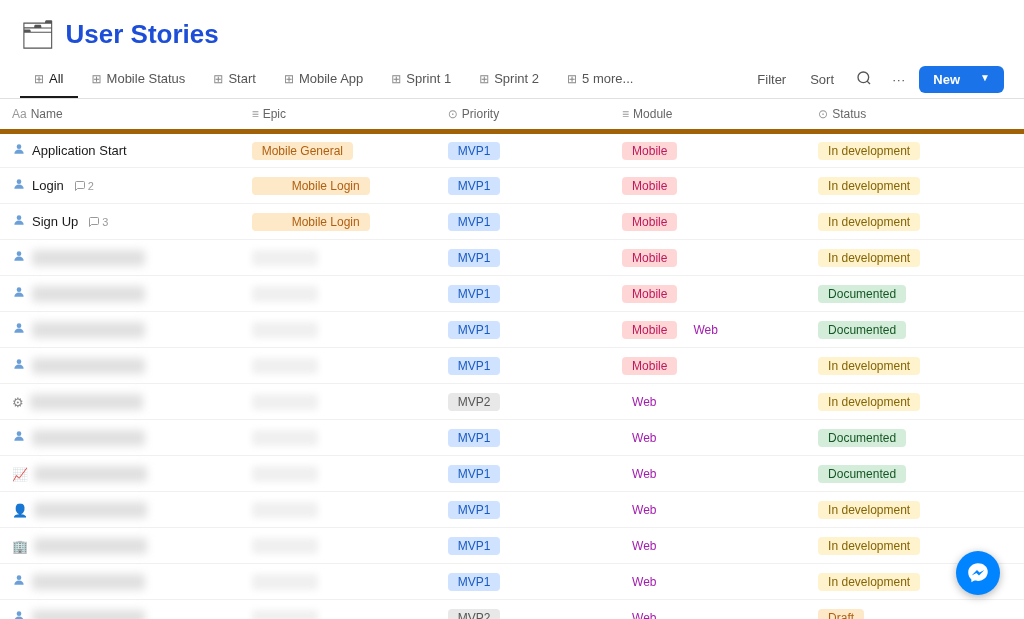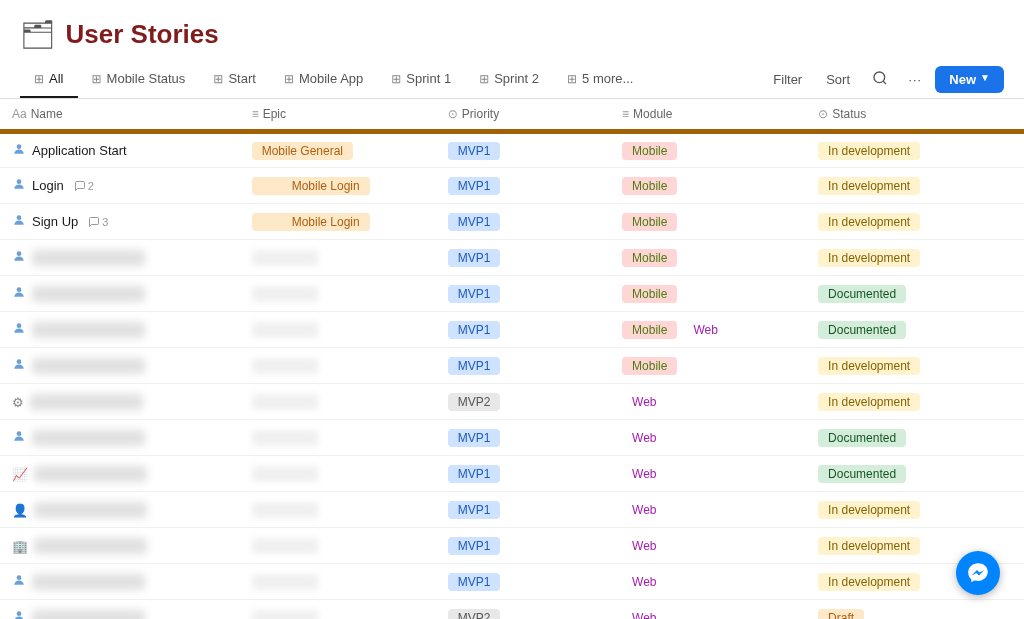--- a/index.html
+++ b/index.html
@@ -1,31 +1,31 @@
 <!DOCTYPE html>
 <html><head>
   <meta charset="utf-8">
   <style>
     * { box-sizing: border-box; margin: 0; padding: 0; }
     body { font-family: -apple-system, BlinkMacSystemFont, 'Segoe UI', sans-serif; background: #fff; color: #1a1a1a; font-size: 14px; }
 
     .header { display: flex; align-items: center; padding: 18px 20px 10px 20px; gap: 10px; }
     .header-icon { font-size: 28px; color: #555; }
-    .header-title { font-size: 26px; font-weight: 700; color: #7f1d1d; }
+    .header-title { font-size: 26px; font-weight: 700; color: #1d4ed8; }
 
     .tabs-bar { display: flex; align-items: center; border-bottom: 1px solid #e0e0e0; padding: 0 20px; position: relative; }
     .tabs-left { display: flex; align-items: center; gap: 0; flex: 1; }
     .tab { display: flex; align-items: center; gap: 5px; padding: 10px 14px; font-size: 13px; color: #555; cursor: pointer; border-bottom: 2px solid transparent; white-space: nowrap; }
     .tab.active { color: #1a1a1a; border-bottom: 2px solid #1a1a1a; font-weight: 500; }
     .tab-icon { font-size: 12px; color: #888; }
     .tabs-actions { display: flex; align-items: center; gap: 8px; }
     .action-btn { background: none; border: none; cursor: pointer; font-size: 13px; color: #555; padding: 4px 8px; border-radius: 4px; }
     .search-icon-btn { background: none; border: none; cursor: pointer; padding: 4px 6px; color: #555; }
     .more-btn { background: none; border: none; cursor: pointer; padding: 4px 6px; color: #555; border-radius: 4px; }
-    .new-btn { background: #1a73e8; color: #fff; border: none; border-radius: 6px; padding: 6px 14px; font-size: 13px; font-weight: 600; cursor: pointer; display: flex; gap: 4px; }
+    .new-btn { background: #1a73e8; color: #fff; border: none; border-radius: 6px; padding: 6px 14px; font-size: 13px; font-weight: 600; cursor: pointer; display: flex; gap: 20px; }
     .new-btn-arrow { font-size: 10px; }
 
     .table-container { overflow-x: auto; }
     table { width: 100%; border-collapse: collapse; }
     thead tr { border-bottom: 5px solid #a16207; }
     th { padding: 8px 12px; text-align: left; font-size: 12px; font-weight: 500; color: #666; background: #fff; white-space: nowrap; }
     th .col-icon { margin-right: 4px; color: #999; }
     td { padding: 0; border-bottom: 1px solid #f0f0f0; height: 36px; }
     td .cell { padding: 6px 12px; display: flex; align-items: center; gap: 6px; height: 100%; }
 
@@ -36,21 +36,21 @@
     .col-status { width: 200px; min-width: 160px; }
 
     .row-name { font-size: 13px; color: #1a1a1a; }
     .comment-badge { display: flex; align-items: center; gap: 2px; font-size: 11px; color: #999; margin-left: 4px; }
 
     .tag { display: inline-flex; align-items: center; padding: 2px 10px; border-radius: 4px; font-size: 12px; font-weight: 500; white-space: nowrap; }
     .tag-mobile-general { background: #fde8c8; color: #b05f10; }
     .tag-mobile-login { background: #fde8c8; color: #b05f10; padding-left: 40px; }
     .tag-mvp1 { background: #cfe2ff; color: #1a5bbf; }
     .tag-mvp2 { background: #e8e8e8; color: #555; }
-    .tag-mobile { background: #ffd6d6; color: #4d7c0f; }
+    .tag-mobile { background: #ffd6d6; color: #be185d; }
     .tag-web { background: transparent; color: #a21caf; }
     .tag-in-development { background: #fff3cd; color: #856404; }
     .tag-documented { background: #d4edda; color: #155724; }
     .tag-draft { background: #fde8c8; color: #b05f10; }
 
     .blurred { filter: blur(4px); background: #e0e0e0; border-radius: 3px; color: transparent; user-select: none; }
     .blurred-light { filter: blur(3px); color: transparent; background: #f0f0f0; border-radius: 3px; user-select: none; }
 
     .messenger-fab { position: fixed; bottom: 24px; right: 24px; width: 44px; height: 44px; background: #0084ff; border-radius: 50%; display: flex; align-items: center; justify-content: center; cursor: pointer; box-shadow: 0 2px 8px rgba(0,0,0,0.3); }
     .messenger-fab svg { width: 22px; height: 22px; fill: #fff; }

